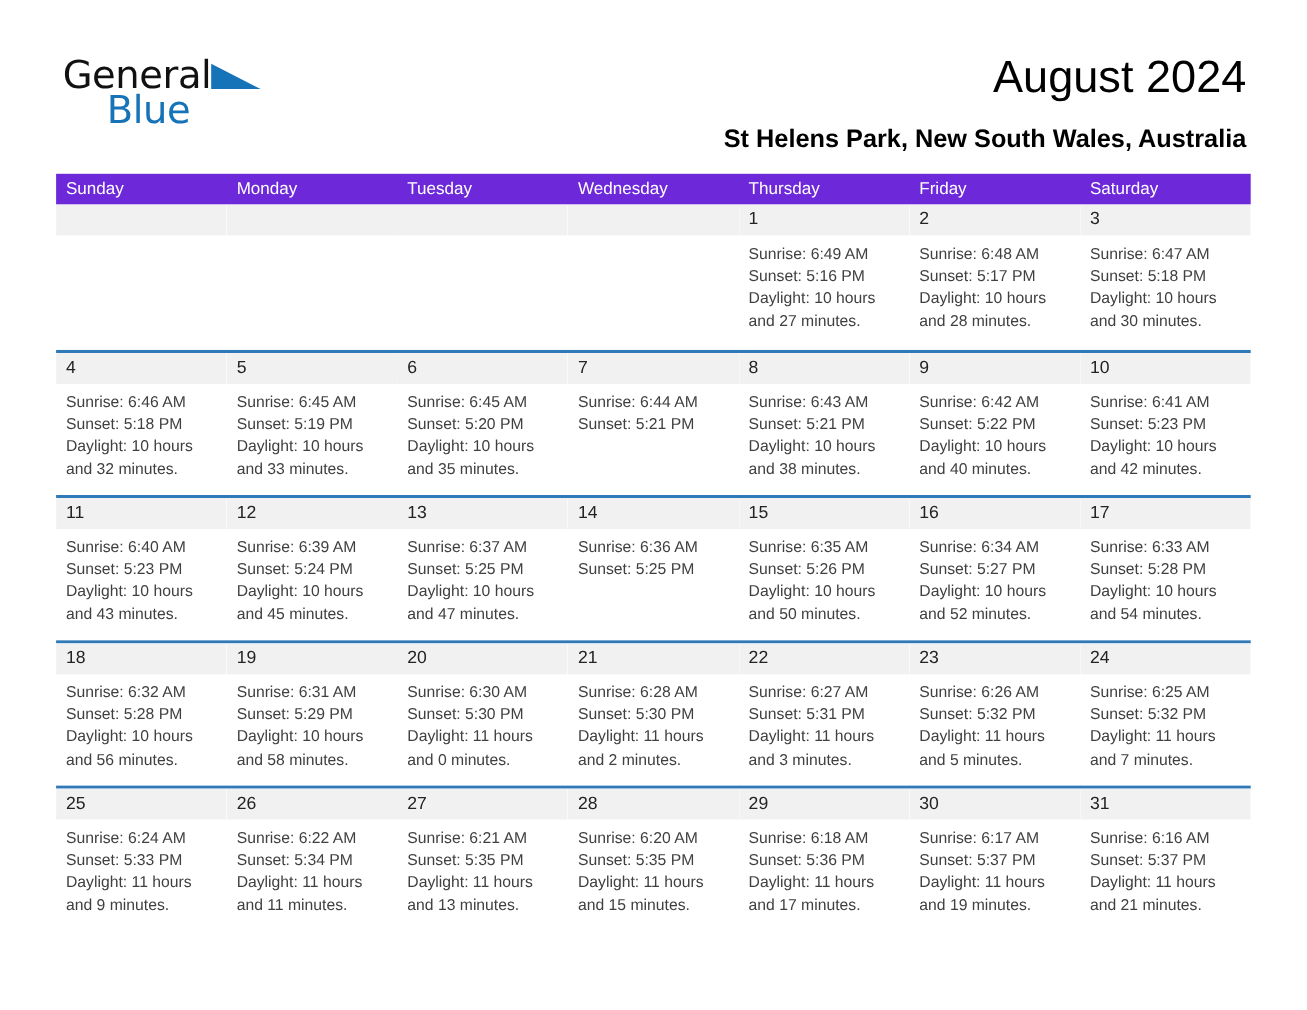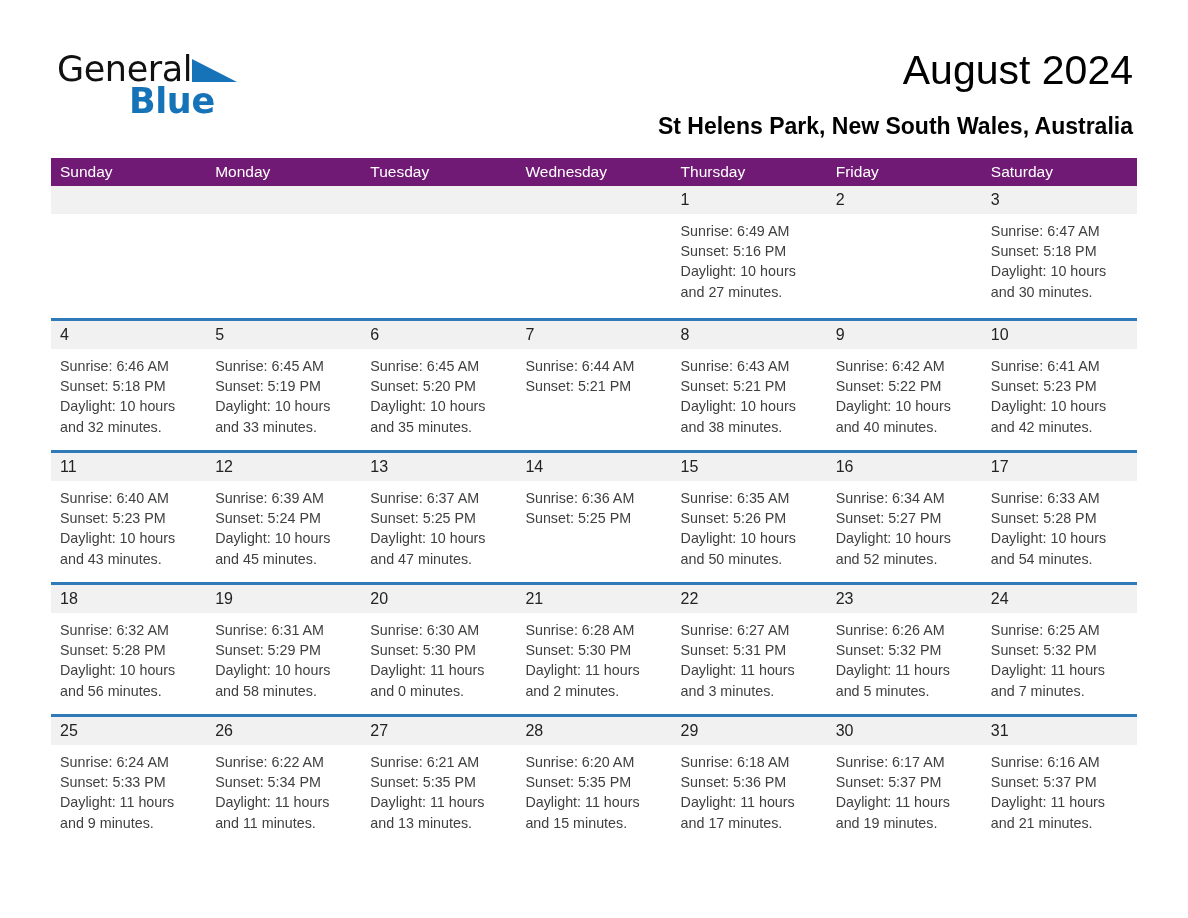--- a/index.html
+++ b/index.html
@@ -53,26 +53,26 @@
     height: 0;
     margin-left: 0px;
     position: relative;
     top: 1px;
     border-left: 45px solid #1673b8;
     border-top: 23px solid transparent;
   }
   .logo-row2 {
     display: block;
     margin-top: -3px;
-    margin-left: 72px;
+    margin-left: 40px;
     font-size: 35px;
     letter-spacing: -0.4px;
     color: #1673b8;
     font-family: "DejaVu Sans", sans-serif;
-    font-weight: 700;
+    font-weight: 400;
   }
   .title {
     position: absolute;
     right: 55px;
     top: 47px;
     font-size: 41px;
     font-weight: 400;
     color: #000000;
     letter-spacing: 0px;
     text-align: center;
@@ -91,21 +91,21 @@
 
   
   .calendar {
     position: absolute;
     left: 51px;
     top: 158px;
     width: 1086px;
   }
   .weekday-row {
     display: flex;
-    background: #701a75;
+    background: #6d28d9;
     height: 28px;
   }
   .weekday-cell {
     flex: 1 1 0;
     color: #ffffff;
     font-size: 15.5px;
     line-height: 28px;
     padding-left: 9px;
     box-sizing: border-box;
     white-space: nowrap;
@@ -195,20 +195,25 @@
           <div class="day-cell">
             <div class="day-num-band">1</div>
             <div class="day-body">
               <div>Sunrise: 6:49 AM</div>
               <div>Sunset: 5:16 PM</div>
               <div class="daylight">Daylight: 10 hours and 27 minutes.</div>
             </div>
           </div>
           <div class="day-cell">
             <div class="day-num-band">2</div>
+            <div class="day-body">
+              <div>Sunrise: 6:48 AM</div>
+              <div>Sunset: 5:17 PM</div>
+              <div class="daylight">Daylight: 10 hours and 28 minutes.</div>
+            </div>
           </div>
           <div class="day-cell">
             <div class="day-num-band">3</div>
             <div class="day-body">
               <div>Sunrise: 6:47 AM</div>
               <div>Sunset: 5:18 PM</div>
               <div class="daylight">Daylight: 10 hours and 30 minutes.</div>
             </div>
           </div>
         </div>

